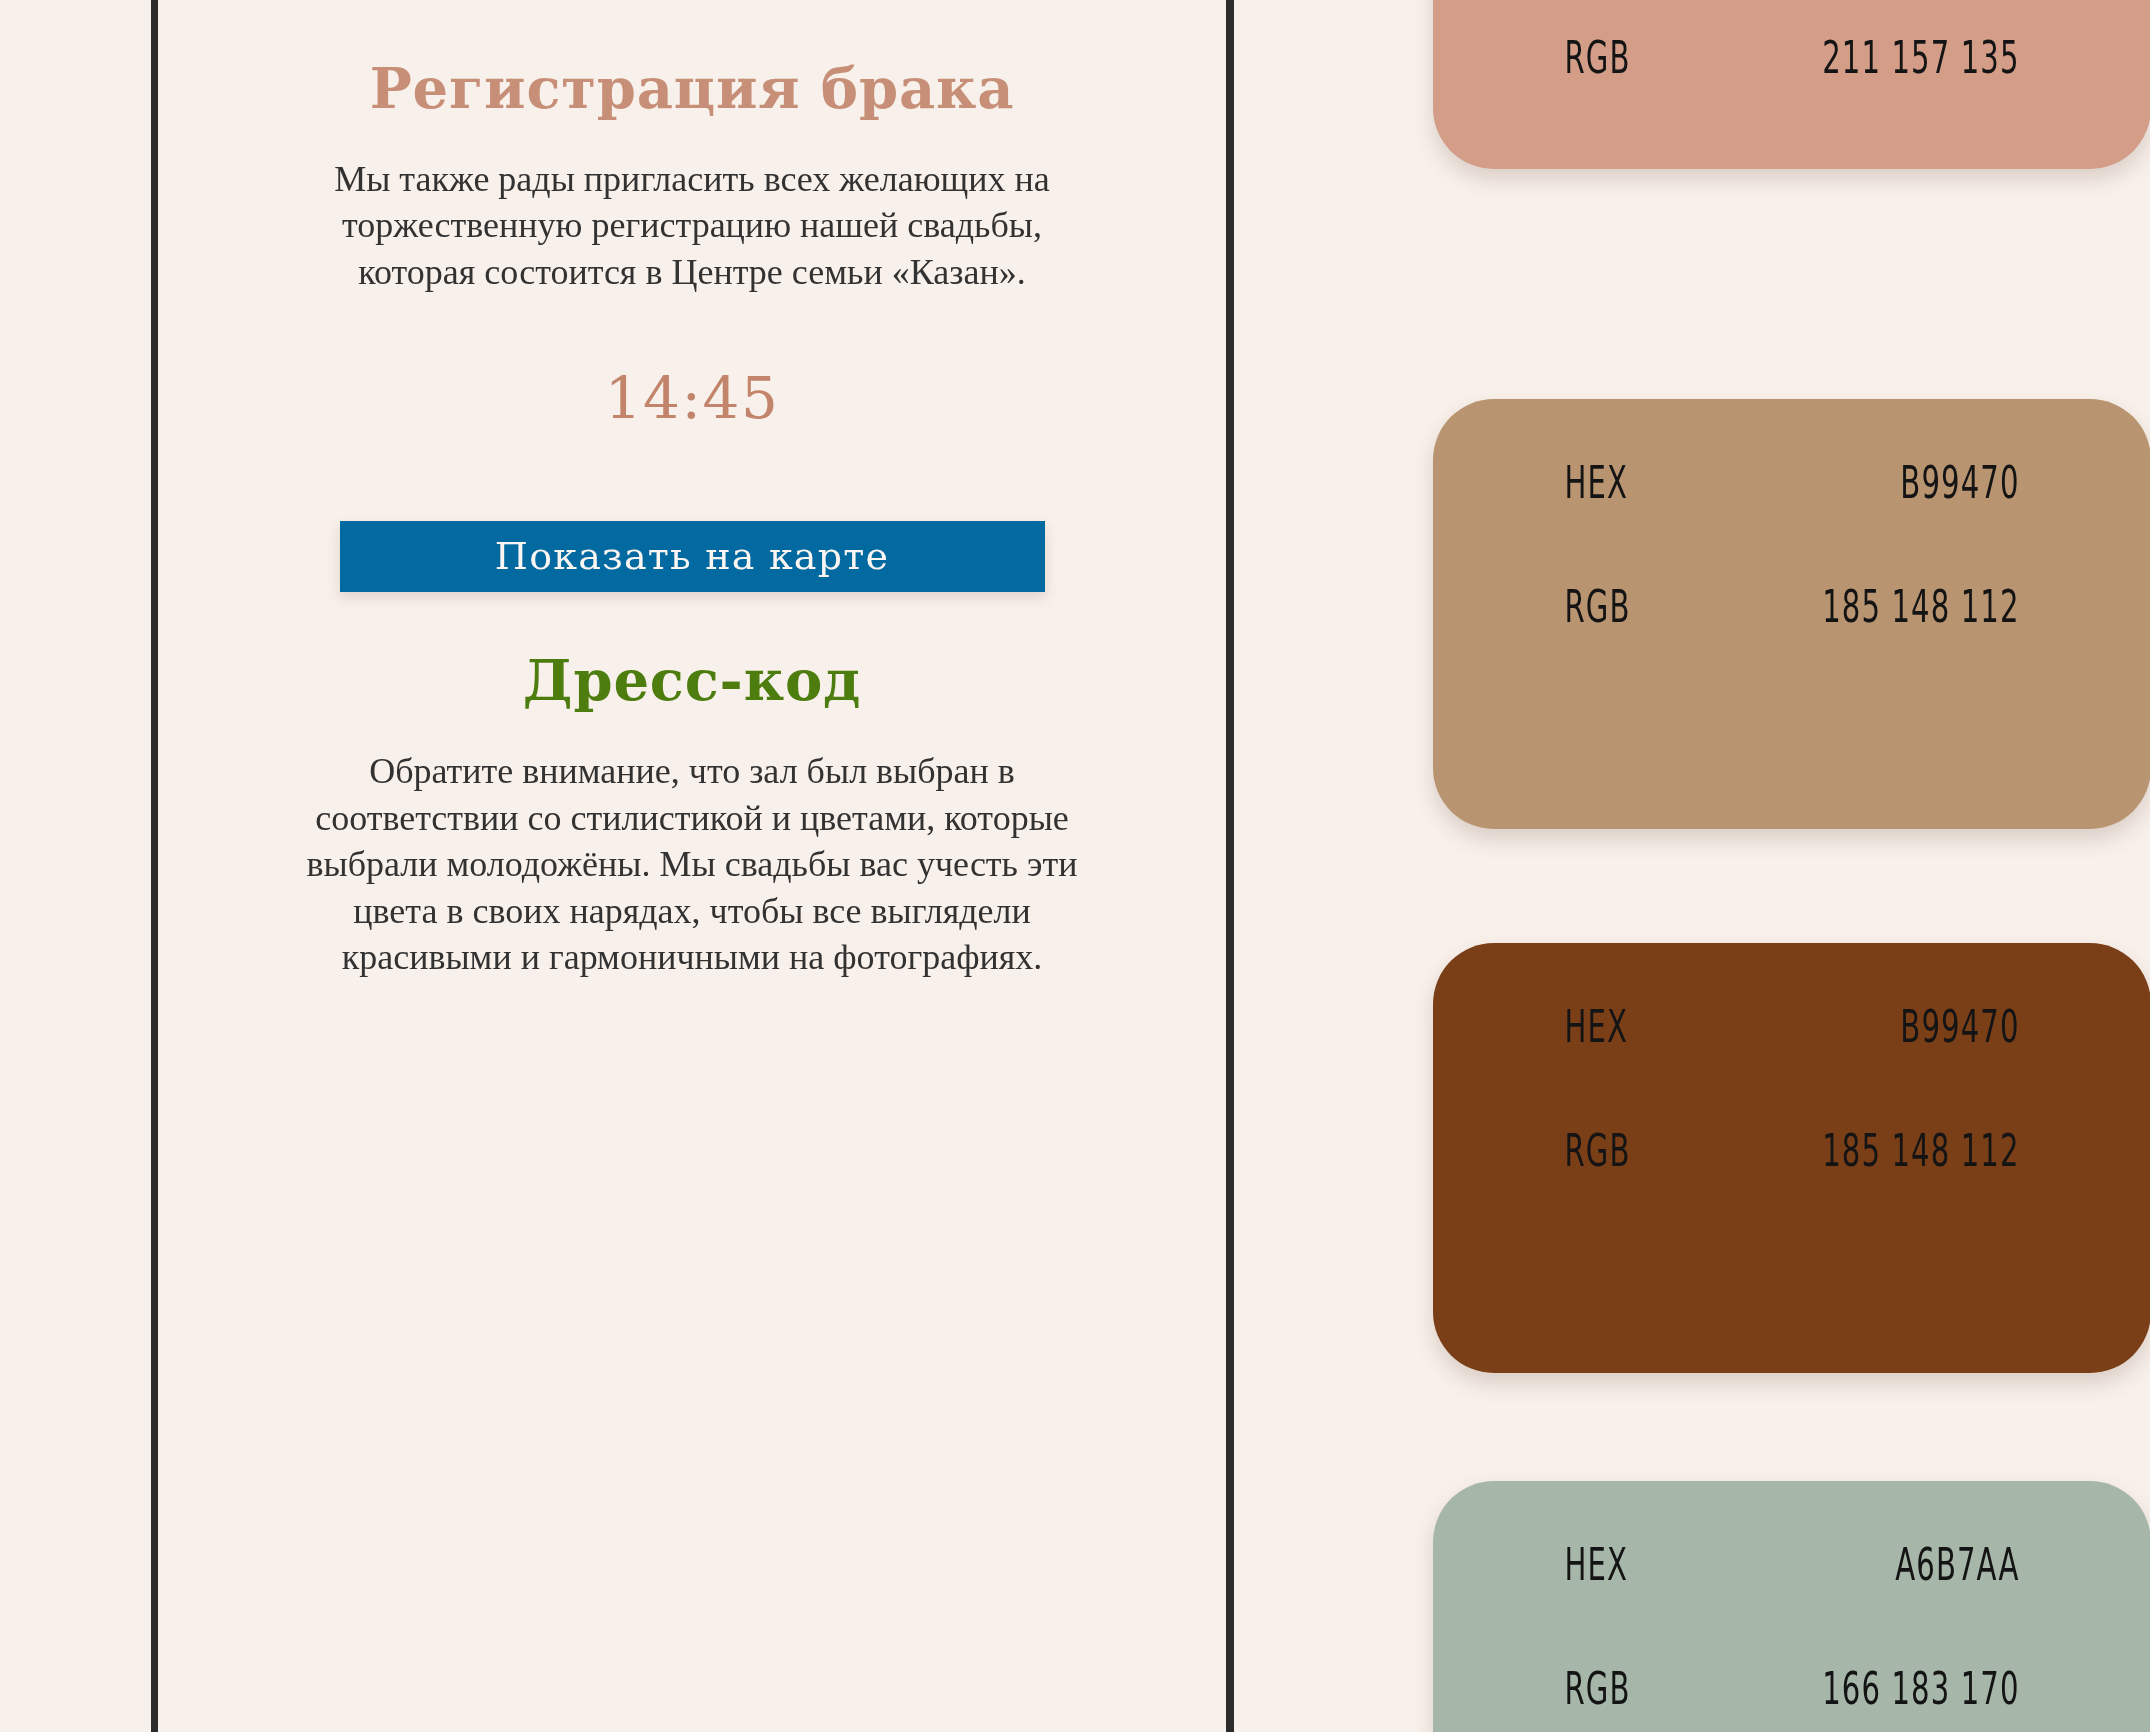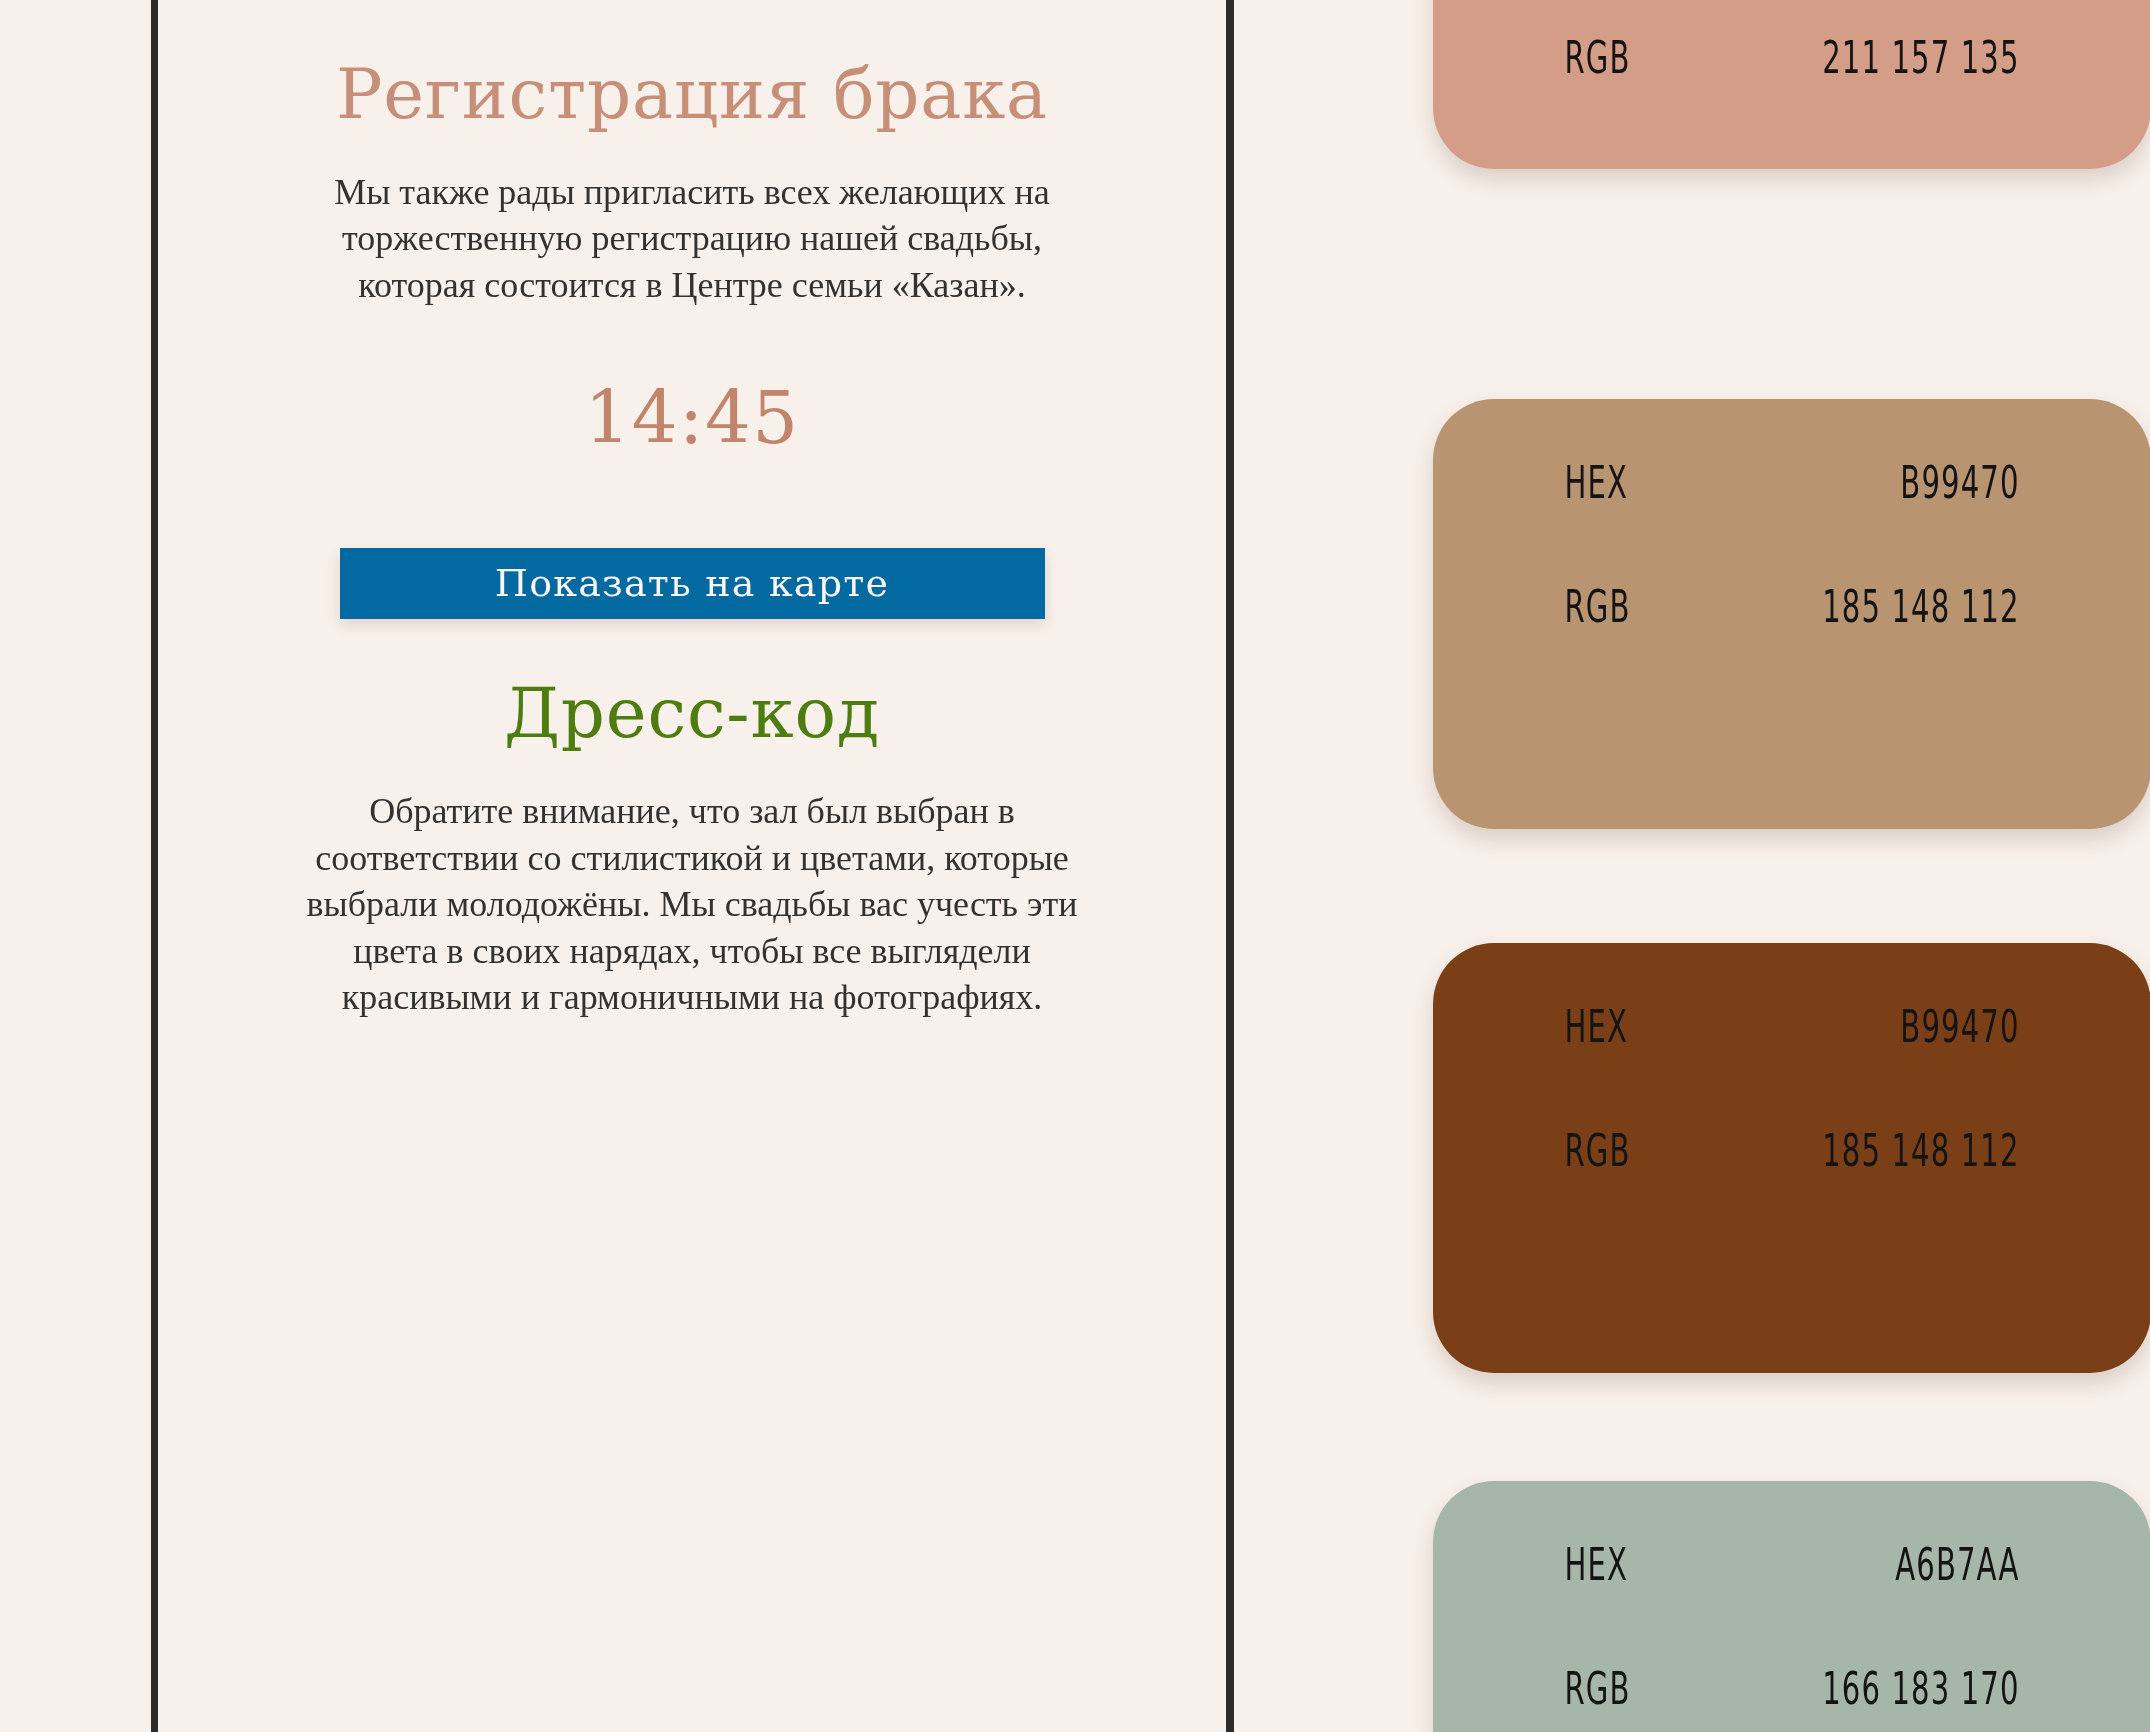--- a/index.html
+++ b/index.html
@@ -38,22 +38,22 @@
     position:absolute;
     left:0; top:0;
     width:1068px;
     padding:0 69px;
     text-align:center;
   }
 
   
   .section-title {
     font-family:"DejaVu Serif", serif;
-    font-weight:400;
-    font-size:69px;
+    font-weight:700;
+    font-size:56px;
     line-height:1.0;
     letter-spacing:0.8px;
     color:#C78F77;
     margin-top:60px;
   }
 
   .section-title.sage { color:#4d7c0f; }
 
   .body-copy {
     font-family:"Liberation Serif", serif;
@@ -61,21 +61,21 @@
     line-height:1.29;
     color:#333232;
     margin-top:40px;
     max-width:776px;
     margin-left:auto;
     margin-right:auto;
   }
 
   .time-text {
     font-family:"DejaVu Serif", serif;
-    font-size:72px;
+    font-size:58px;
     line-height:1;
     color:#C2846B;
     letter-spacing:1.5px;
     margin-top:74px;
   }
 
   .map-button {
     display:block;
     width:705px;
     height:71px;

